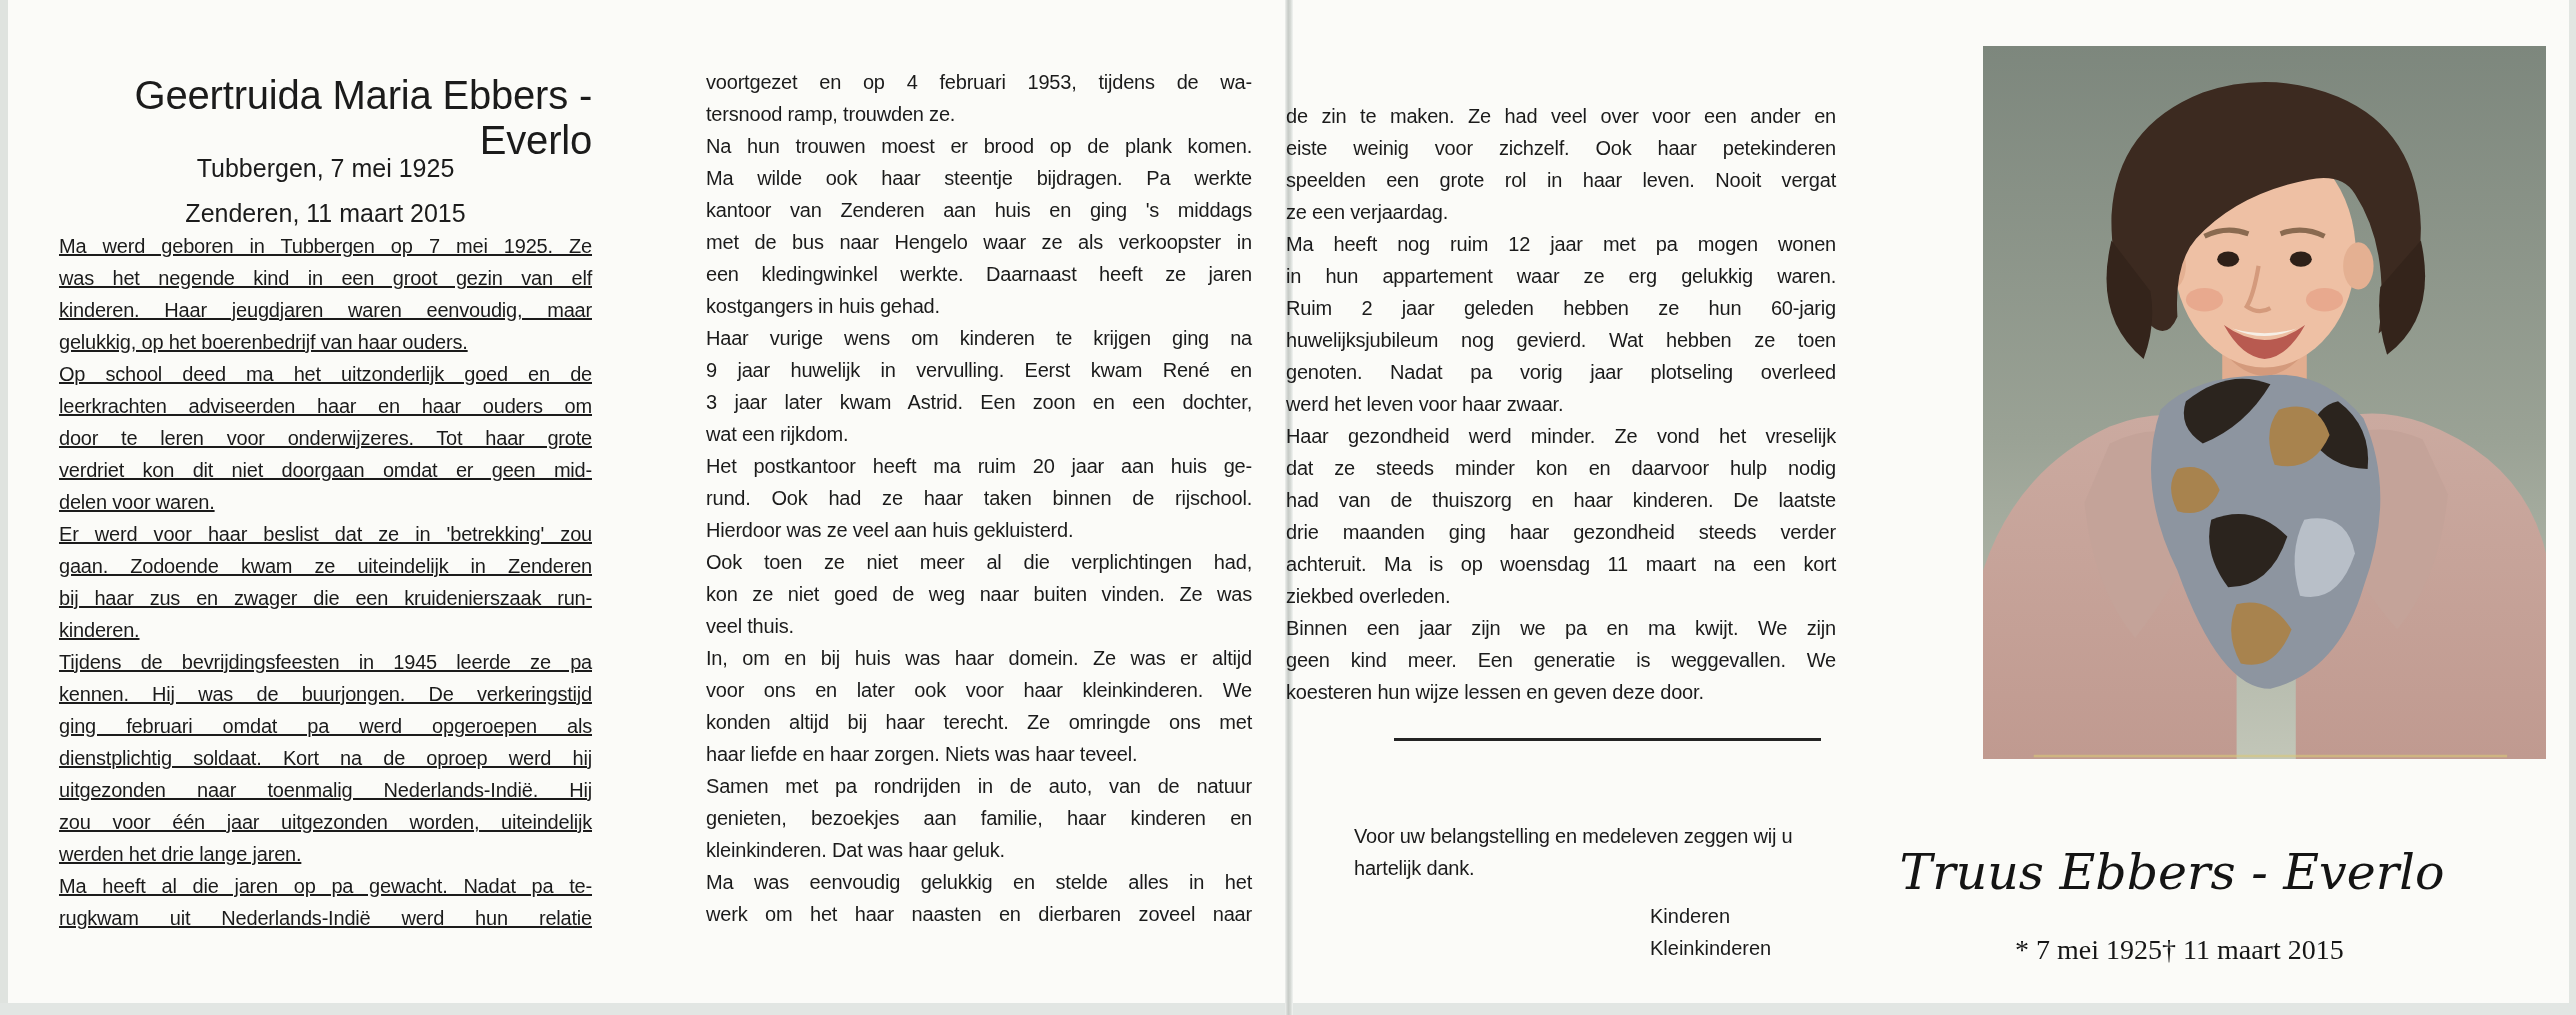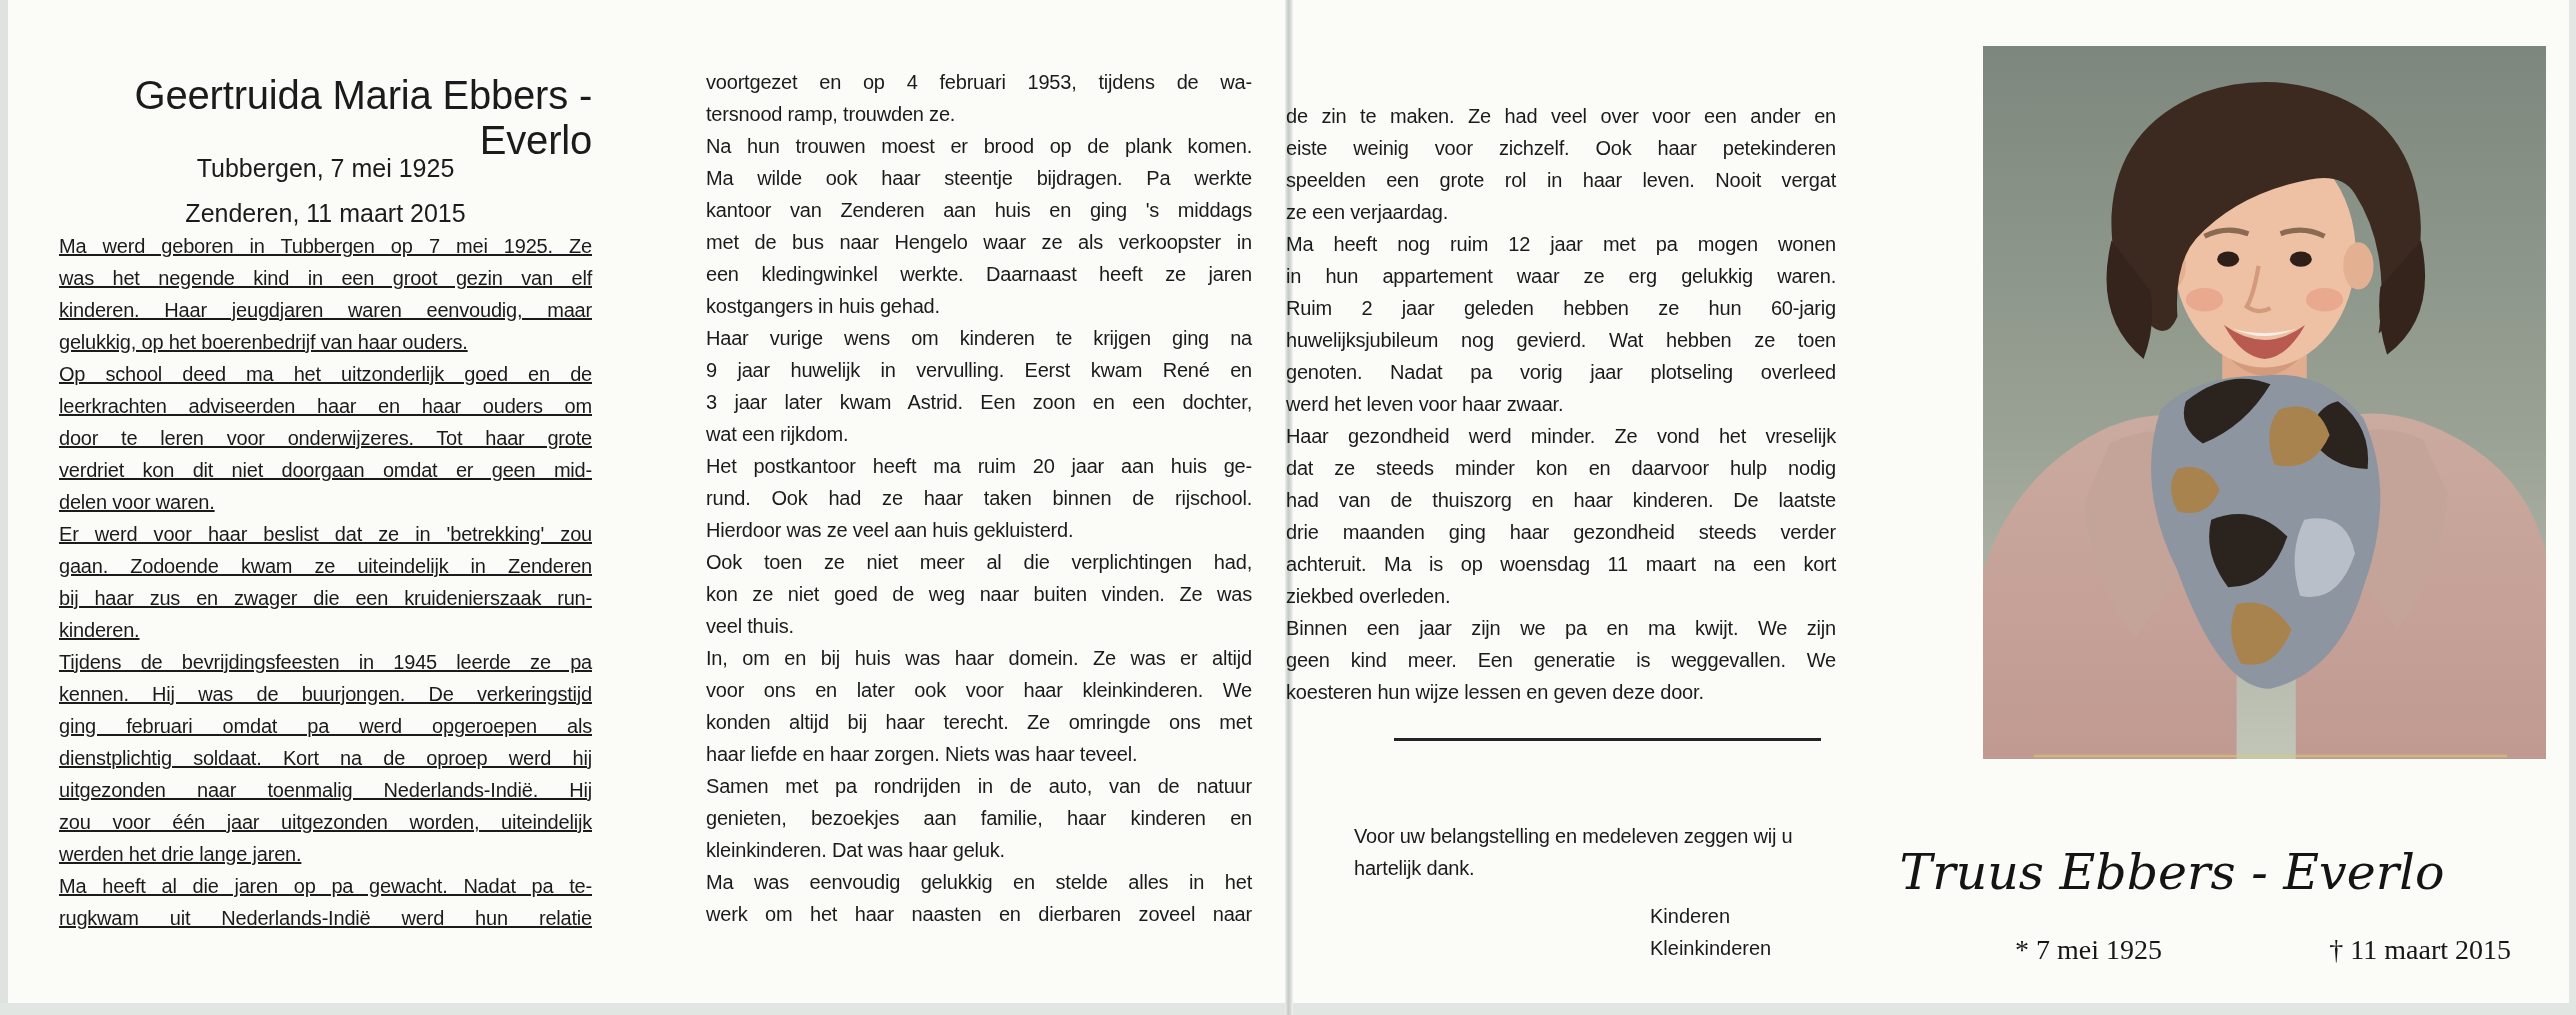--- a/index.html
+++ b/index.html
@@ -35,21 +35,21 @@
 
   .thanks{left:1354px;top:792px;width:550px;font-size:20px;line-height:32px;letter-spacing:-0.2px;margin-top:28px;}
   .signatories{left:1650px;top:880px;width:254px;font-size:20px;line-height:32px;margin-top:20px;}
 
   .photo-frame{left:1983px;top:46px;width:563px;height:713px;}
   .photo-frame svg{display:block;width:100%;height:100%;}
 
   .memorial-name{left:1880px;top:844px;width:584px;
     font-family:"DejaVu Serif","Liberation Serif",serif;font-style:italic;
     font-size:49px;color:#141414;}
-  .dates-row{left:2015px;top:934px;width:496px;display:flex;justify-content:space-between;
+  .dates-row{left:2015px;top:934px;width:496px;display:flex;justify-content:flex-start;
     font-family:"Liberation Serif","DejaVu Serif",serif;font-size:28px;color:#161616;}
 </style>
 </head>
 <body>
 
 <div class="edge edge-left"></div>
 <div class="edge edge-right"></div>
 <div class="edge edge-bottom"></div>
 <div class="edge fold-line"></div>
 

